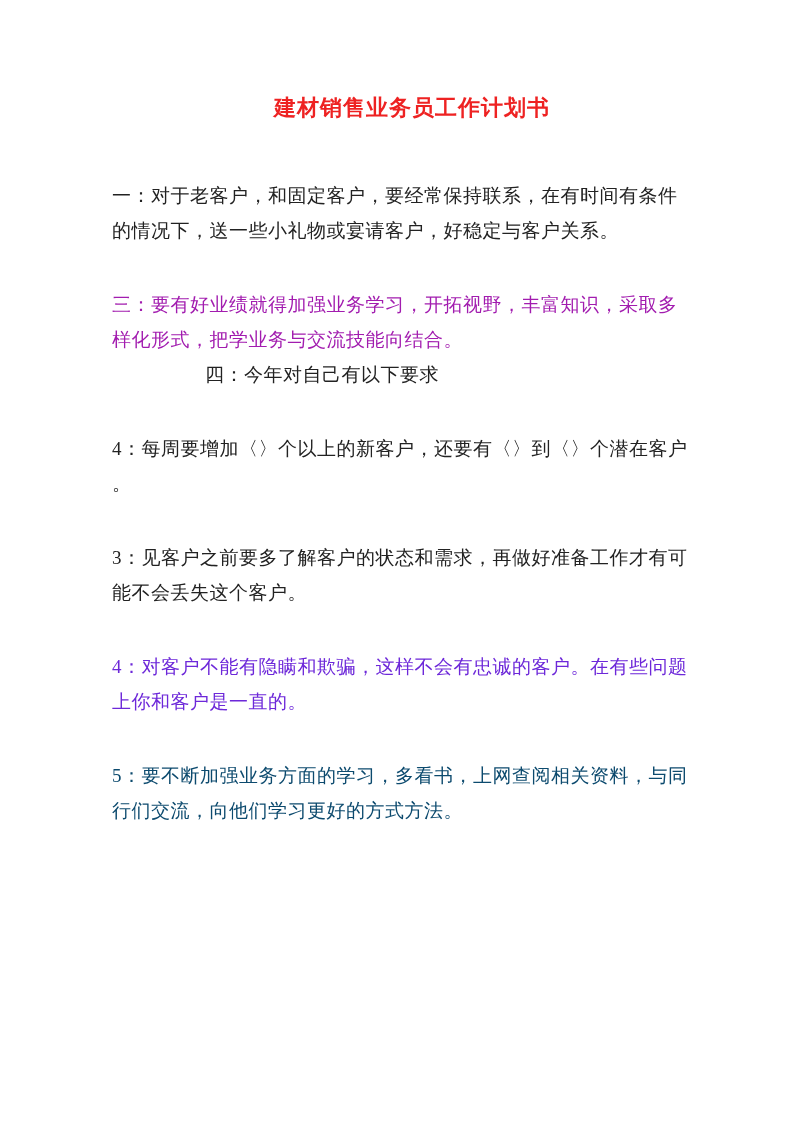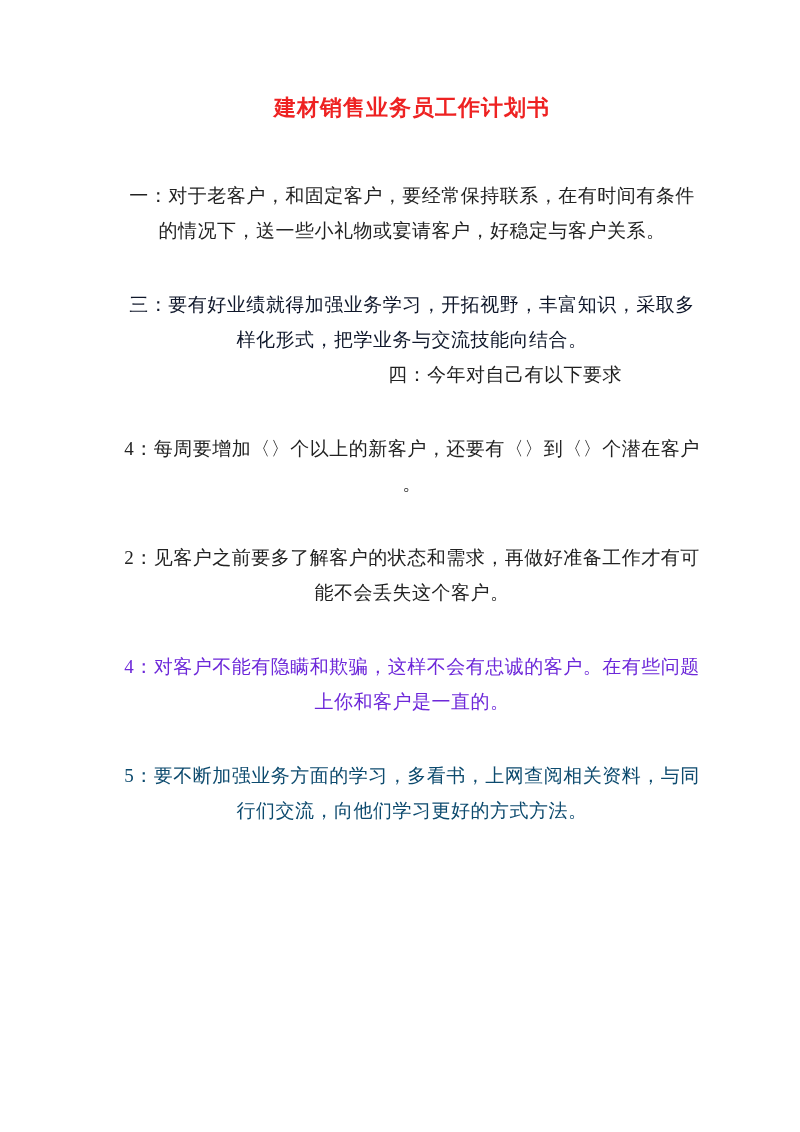--- a/index.html
+++ b/index.html
@@ -28,49 +28,48 @@
   }
   .para {
     margin: 0 0 39px 0;
     font-family: "Liberation Serif", "DejaVu Serif", serif;
     font-size: 19px;
     line-height: 35px;
     color: #222222;
     white-space: pre-line;
     letter-spacing: 0.5px;
     width: 600px;
-    text-align: center;
   }
   .para.no-gap {
     margin-bottom: 0;
   }
   .para.indented {
     padding-left: 93px;
   }
 </style>
 </head>
 <body>
 
 <div class="doc-page" style="background: rgb(255, 255, 255);">
   <h1 class="doc-title" style="color: rgb(238, 34, 34);">建材销售业务员工作计划书</h1>
 
   <p class="para" style="color: rgb(34, 34, 34);">一：对于老客户，和固定客户，要经常保持联系，在有时间有条件
 的情况下，送一些小礼物或宴请客户，好稳定与客户关系。</p>
 
 
-  <p class="para no-gap" style="color: #0f172a;">三：要有好业绩就得加强业务学习，开拓视野，丰富知识，采取多
+  <p class="para no-gap" style="color: #a21caf;">三：要有好业绩就得加强业务学习，开拓视野，丰富知识，采取多
 样化形式，把学业务与交流技能向结合。</p>
 
   <p class="para indented" style="color: rgb(34, 34, 34);">四：今年对自己有以下要求</p>
 
   <p class="para" style="color: rgb(34, 34, 34);">4：每周要增加〈〉个以上的新客户，还要有〈〉到〈〉个潜在客户
 。</p>
 
 
-  <p class="para" style="color: rgb(34, 34, 34);">2：见客户之前要多了解客户的状态和需求，再做好准备工作才有可
+  <p class="para" style="color: rgb(34, 34, 34);">3：见客户之前要多了解客户的状态和需求，再做好准备工作才有可
 能不会丢失这个客户。</p>
 
   <p class="para" style="color: #6d28d9;">4：对客户不能有隐瞒和欺骗，这样不会有忠诚的客户。在有些问题
 上你和客户是一直的。</p>
 
   <p class="para" style="color: #0c4a6e;">5：要不断加强业务方面的学习，多看书，上网查阅相关资料，与同
 行们交流，向他们学习更好的方式方法。</p>
 </div>
 
 </body></html>

